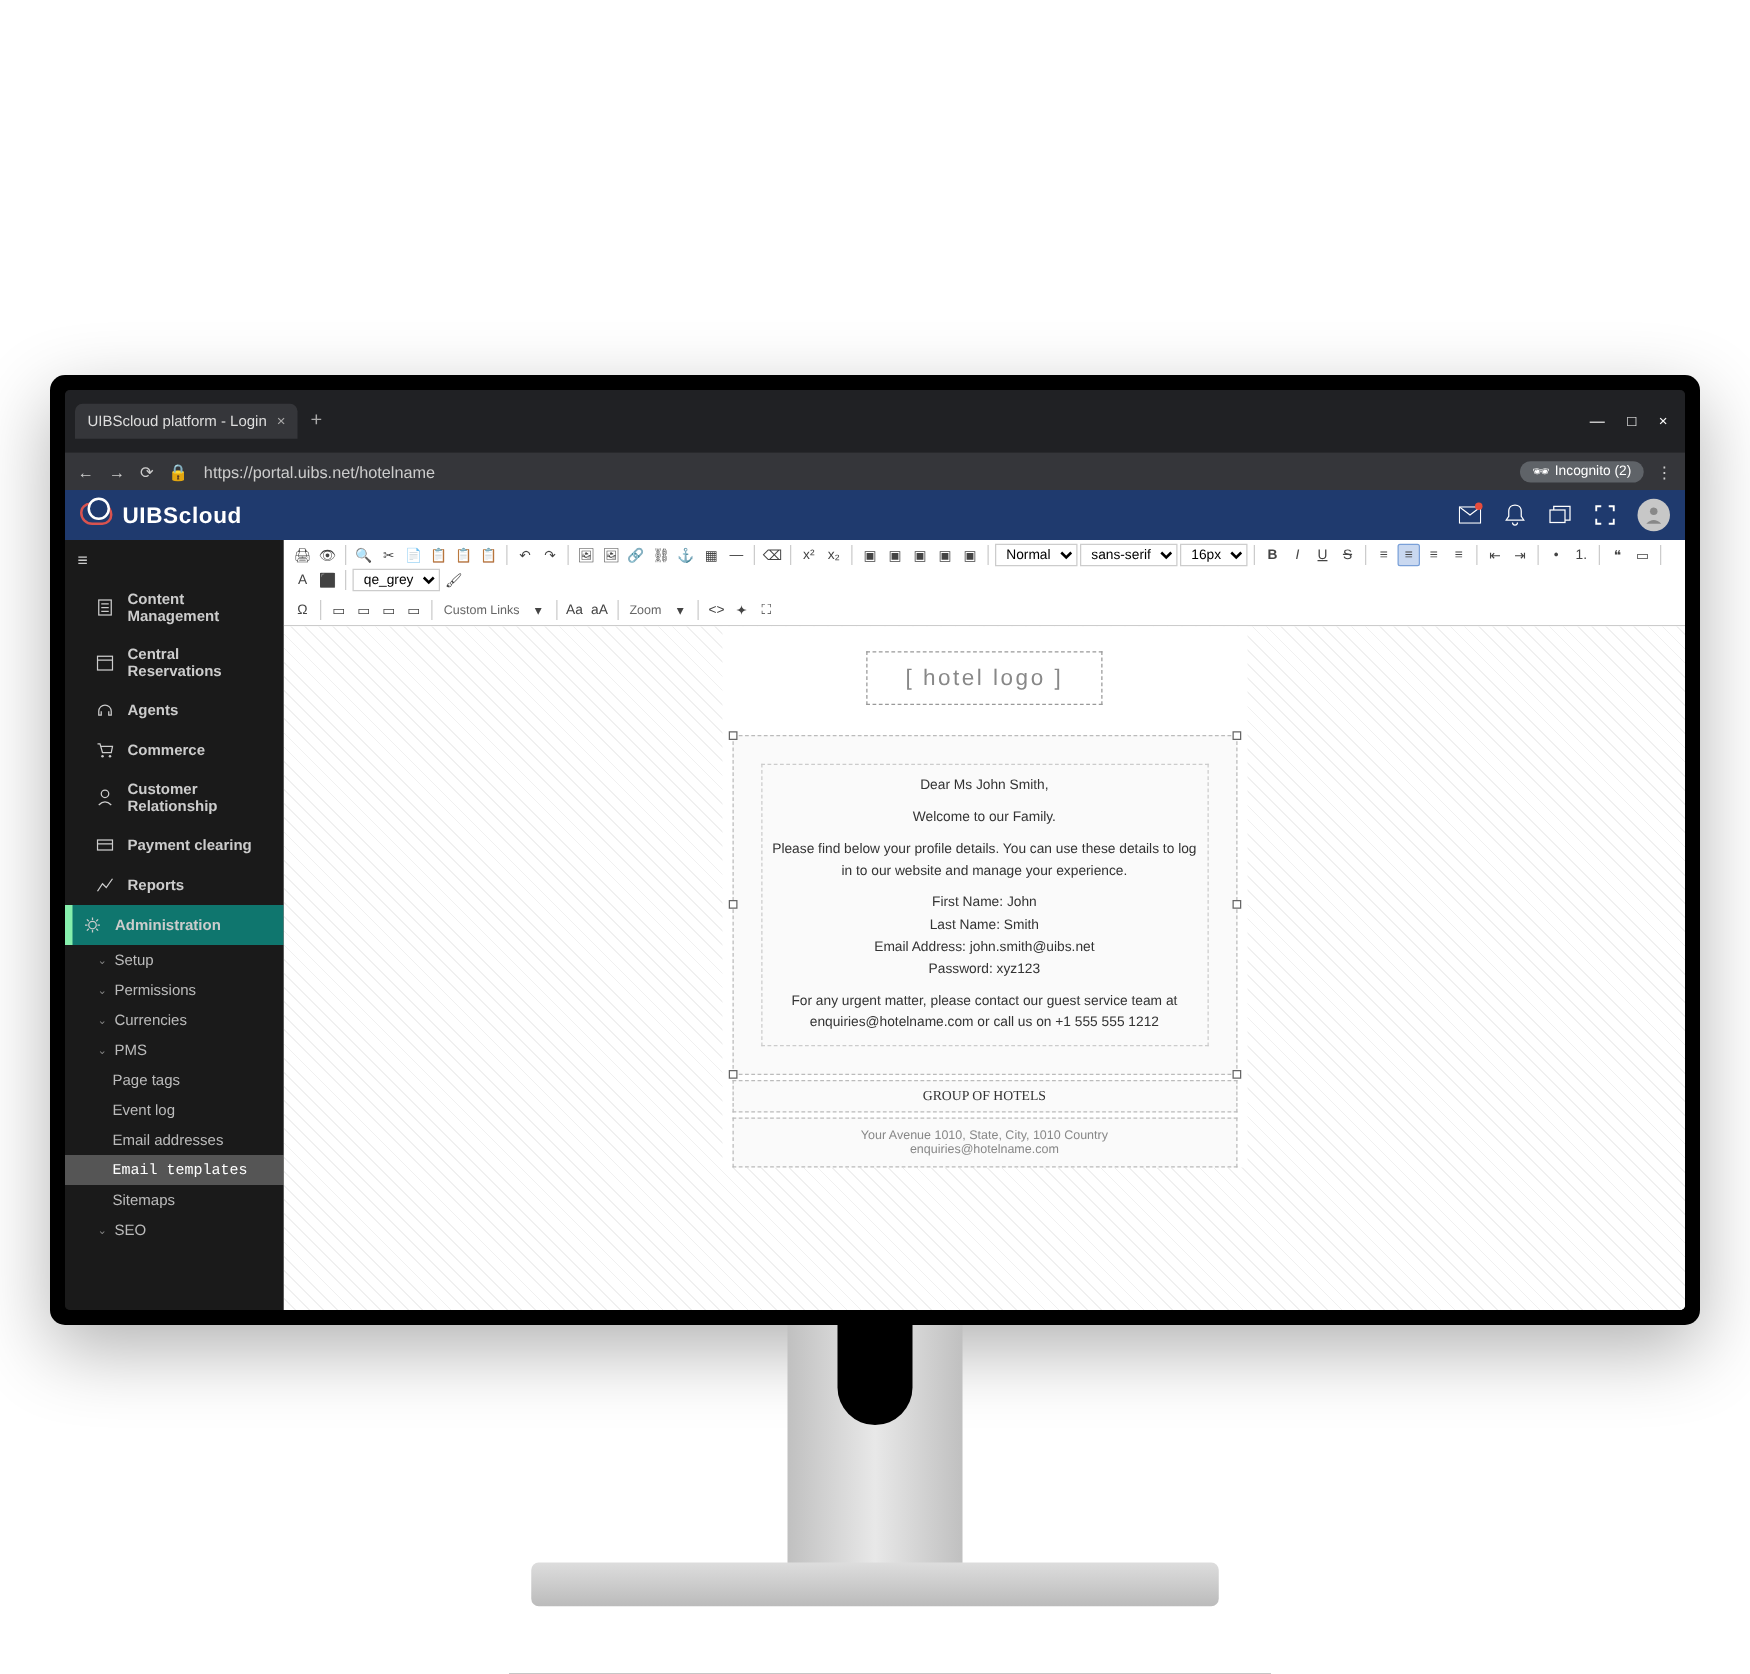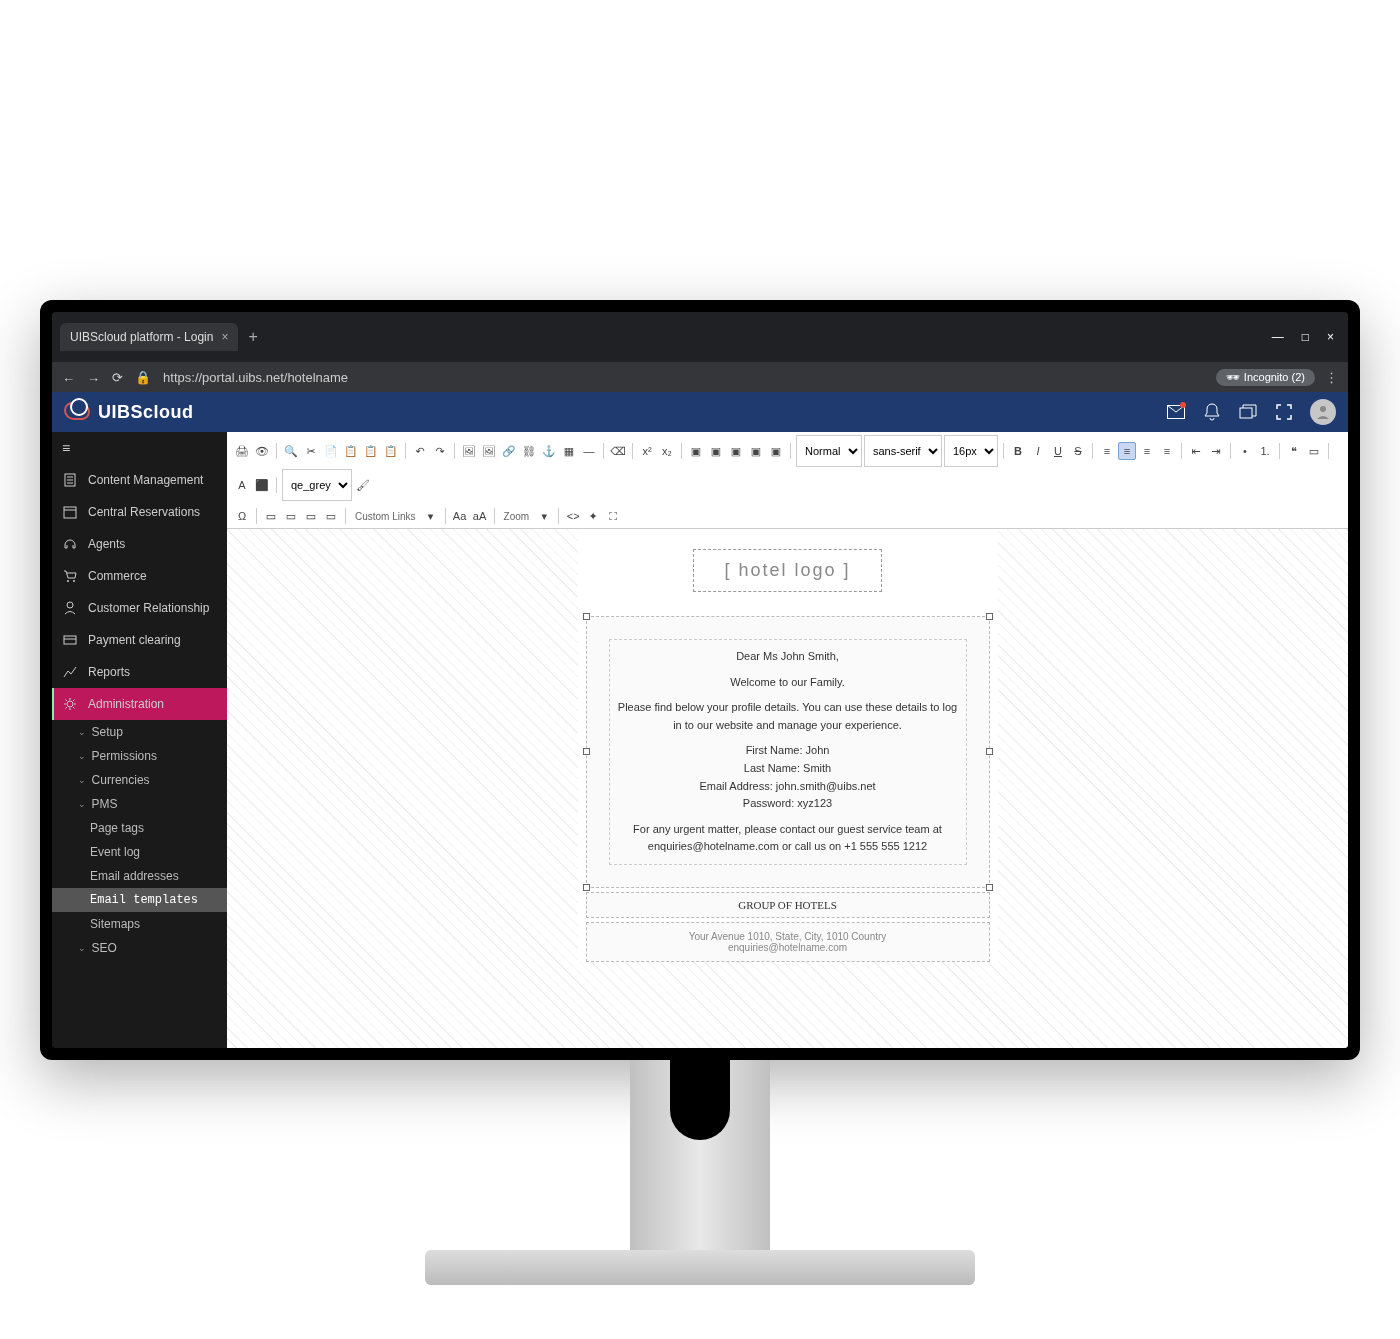--- a/index.html
+++ b/index.html
@@ -31,37 +31,37 @@
 .brand-text { letter-spacing:0.5px; }
 .topbar-actions { margin-left:auto; display:flex; align-items:center; gap:16px; }
 .topbar-icon { width:20px; height:20px; display:flex; align-items:center; justify-content:center; cursor:pointer; position:relative; }
 .red-dot::after { content:""; position:absolute; width:6px; height:6px; background:#e74c3c; border-radius:50%; top:0; right:0; }
 .avatar { width:26px; height:26px; border-radius:50%; background:#c7c7c7; display:flex; align-items:center; justify-content:center; color:#666; }
 
 
 .app-body { display:flex; height: calc(100% - 106px); }
 .sidebar { width: 175px; background:#1a1a1a; color:#ccc; font-size:12px; overflow-y:auto; }
 .burger { padding:8px 10px; color:#ccc; font-size:14px; }
-.nav-item { display:flex; align-items:center; gap:10px; padding:8px 10px; cursor:pointer; }
-.nav-item.active { background:#be185d; border-left:2px solid #86efac; padding-left:8px; }
+.nav-item { display:flex; align-items:center; gap:10px; padding:8px 24px; cursor:pointer;font-weight:bold; }
+.nav-item.active { background:#0f766e; border-left:6px solid #86efac; padding-left:8px; }
 .nav-icon { width:16px; height:16px; display:flex; align-items:center; justify-content:center; flex-shrink:0; }
 .sub-item { display:flex; align-items:center; gap:6px; padding:5px 10px 5px 26px; font-size:12px; color:#bbb; cursor:pointer; }
 .chev { font-size:9px; color:#888; }
 .leaf-item { padding:5px 10px 5px 38px; font-size:12px; color:#bbb; cursor:pointer; }
 .leaf-item.selected { background:#555; color:#fff;font-family:Liberation Mono, monospace; }
 
 .main { flex:1; background:#fafaf8; display:flex; flex-direction:column; overflow:hidden; }
 .page-header { padding:10px 14px; border-bottom:1px solid #ddd; display:flex; align-items:center; gap:8px; font-size:15px; color:#333; }
 
 .editor-toolbar { background:#fff; border-bottom:1px solid #ccc; }
 .tb-row { display:flex; align-items:center; padding:3px 6px; gap:2px; flex-wrap:wrap; font-size:11px; }
 .tb-btn { width:18px; height:18px; display:flex; align-items:center; justify-content:center; cursor:pointer; color:#444; border-radius:2px; }
 .tb-btn.active { background:#c9d8f0; border:1px solid #7aa0d8; }
 .tb-sep { width:1px; height:16px; background:#ccc; margin:0 3px; }
-.tb-select { font-size:11px; height:32px; border:1px solid #ccc; background:#fff; padding:0 4px; }
+.tb-select { font-size:11px; height:18px; border:1px solid #ccc; background:#fff; padding:0 4px; }
 .tb-label { font-size:10px; color:#666; padding:0 4px; }
 
 .editor-canvas { flex:1; overflow:auto; background:#fff; position:relative; }
 .canvas-inner { background: repeating-linear-gradient(45deg, #f0f0f0 0 1px, transparent 1px 8px); min-height:100%; padding:0; }
 .email-wrapper { width:420px; margin:0 auto; background:#fff; padding:0; }
 .logo-cell { text-align:center; padding:20px 0; }
 .logo-box { display:inline-block; border:1px dashed #999; padding:10px 30px; color:#888; font-size:18px; letter-spacing:2px; }
 .body-section { border:1px dashed #bbb; margin:4px 8px; padding:22px; background:#fafafa; position:relative; }
 .sel-handle { width:7px; height:7px; border:1px solid #666; background:#fff; position:absolute; }
 .sel-handle.tl{top:-4px;left:-4px;} .sel-handle.tr{top:-4px;right:-4px;}

